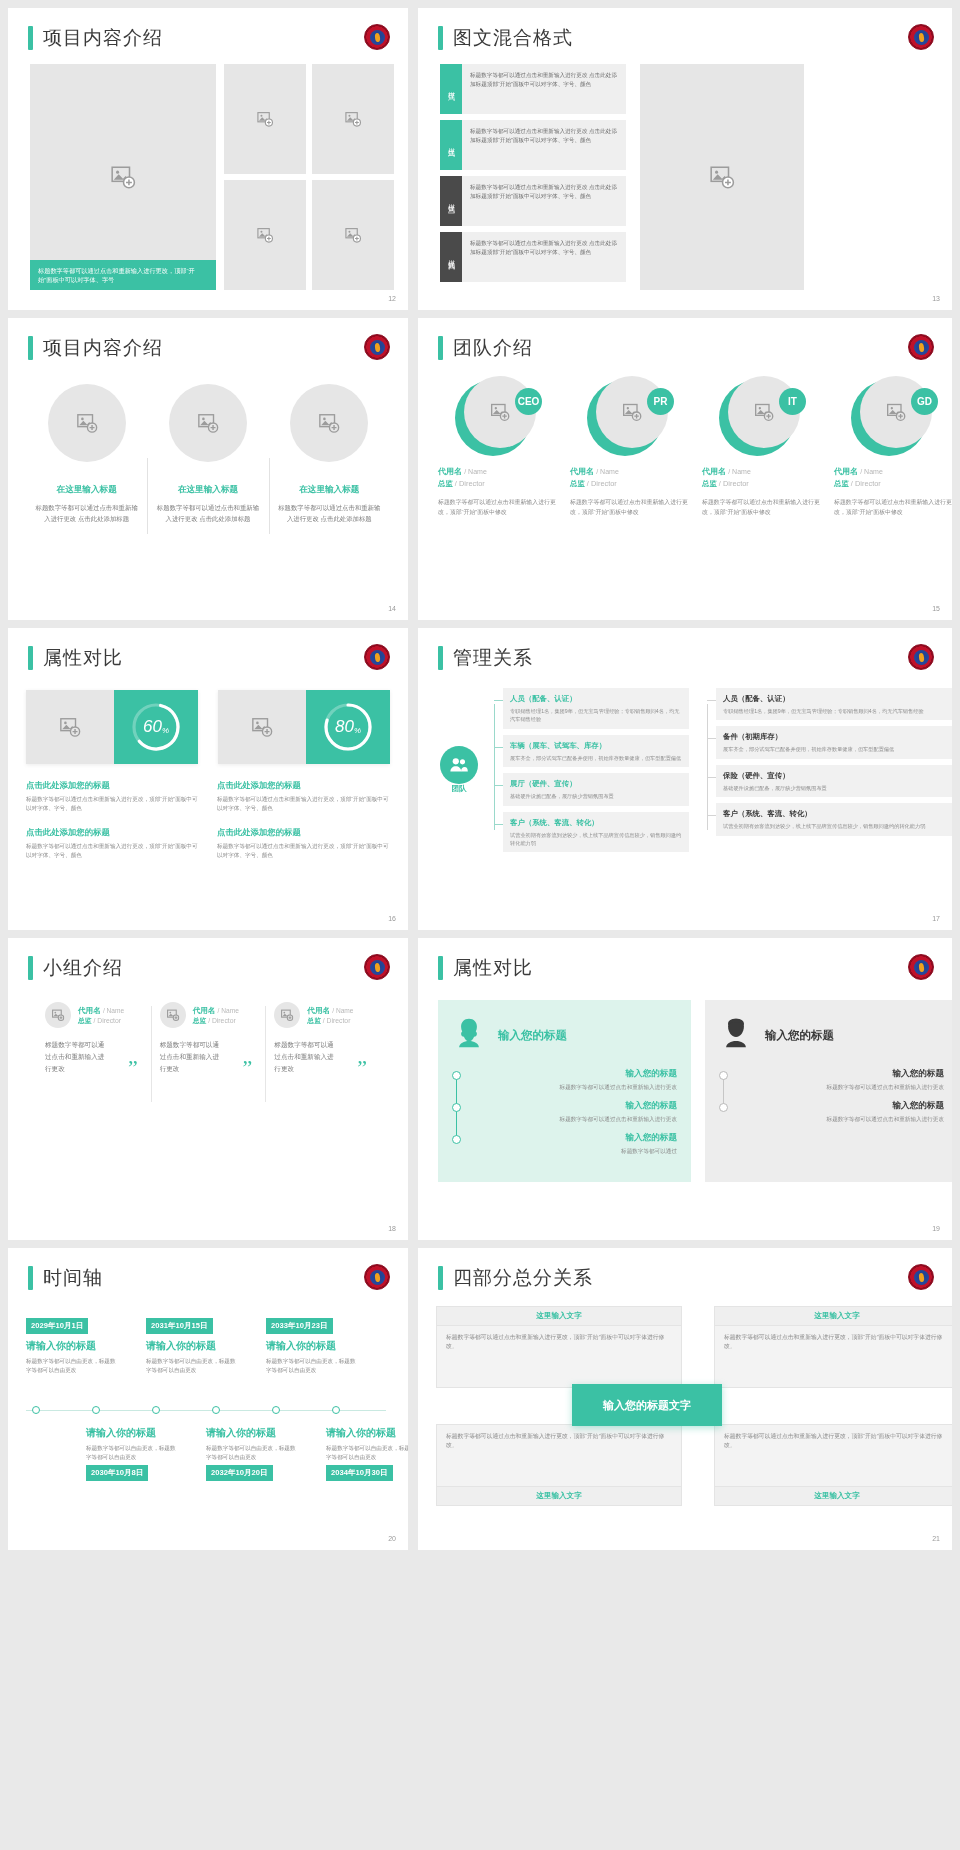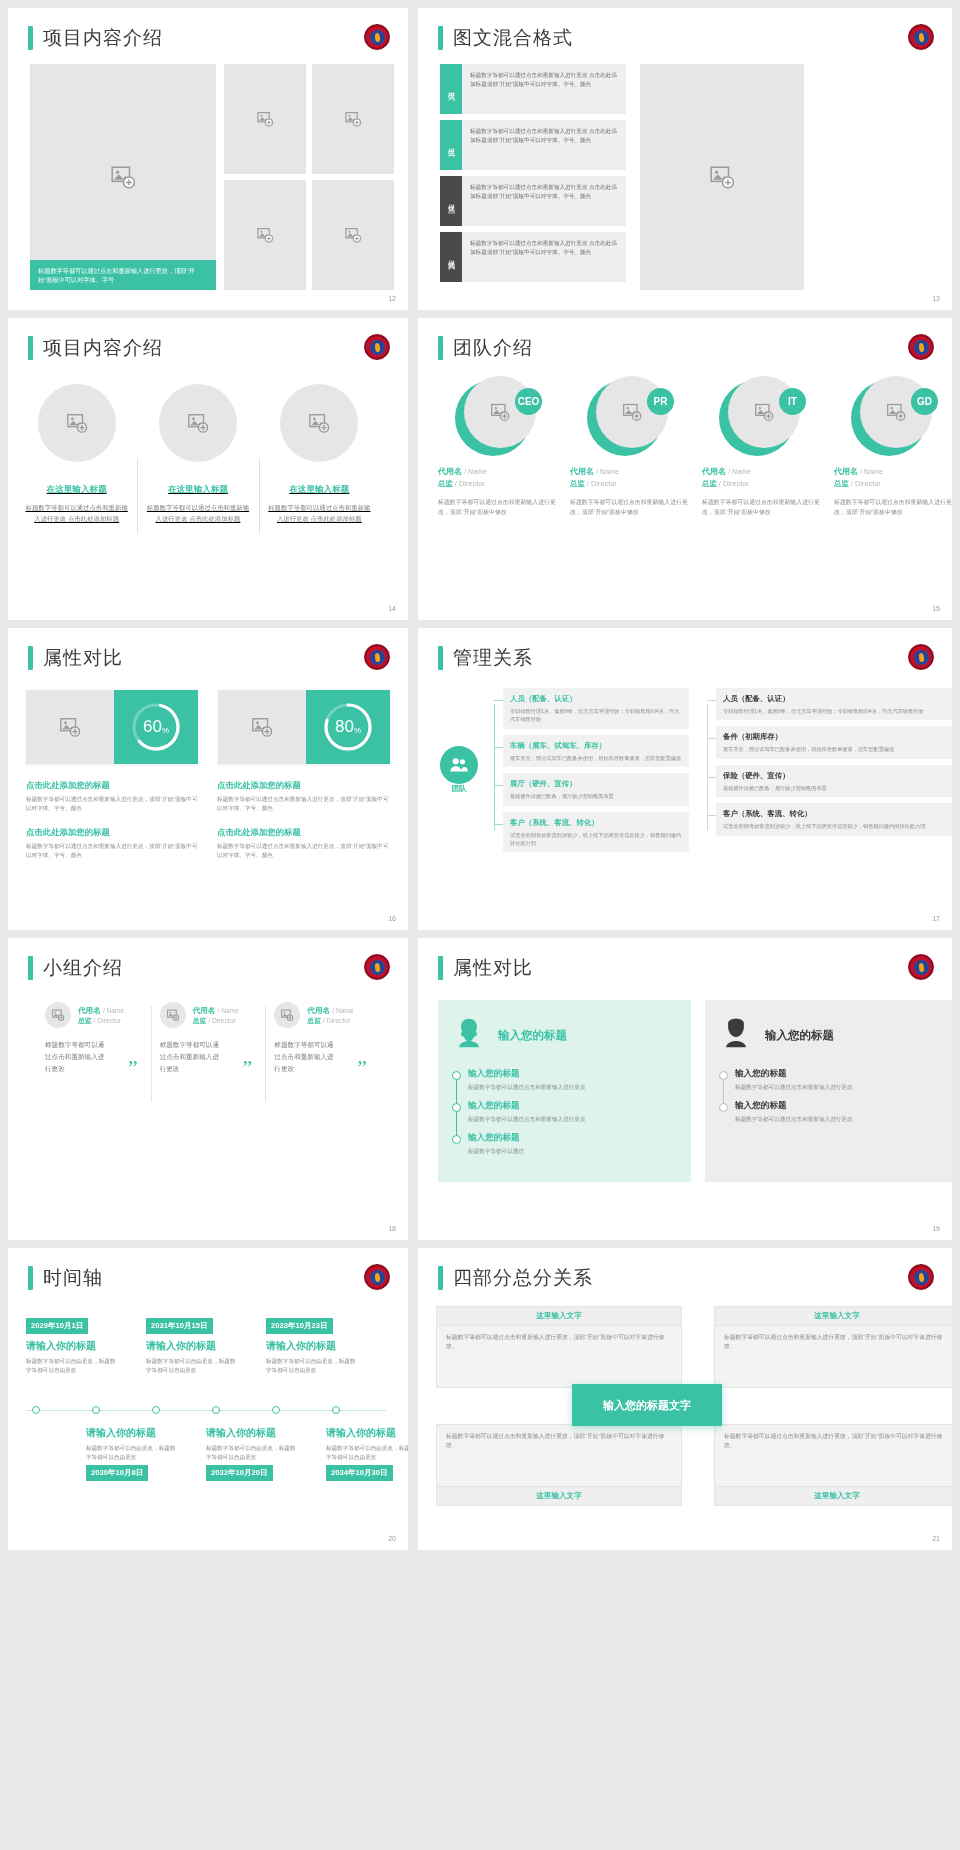--- a/index.html
+++ b/index.html
@@ -51,21 +51,21 @@
 
   
   .s13-list{ position:absolute; left:22px; top:56px; width:186px;}
   .s13-row{ display:flex; height:50px; margin-bottom:6px; background:#efefef;}
   .s13-tab{ width:22px; flex:0 0 22px; display:flex; align-items:center; justify-content:center;}
   .s13-tab span{ writing-mode:vertical-rl; font-size:7px; color:#fff; letter-spacing:2px;}
   .s13-txt{ flex:1; padding:7px 8px; font-size:5.6px; line-height:9.2px; color:#6c6c6c;}
   .s13-img{ position:absolute; left:222px; top:56px; width:164px; height:226px;}
 
   
-  .s14-wrap{ position:absolute; left:8px; top:66px; width:364px; display:flex;text-decoration:underline;}
+  .s14-wrap{ position:absolute; left:18px; top:66px; width:364px; display:flex;}
   .s14-col{ flex:1; text-align:center; padding:0 8px; position:relative;}
   .s14-col+.s14-col:before{ content:""; position:absolute; left:0; top:74px; height:76px; width:1px; background:#e2e2e2;}
   .s14-av{ width:78px;height:78px;margin:0 auto 22px auto;}
   .s14-h{ font-size:8.6px; font-weight:bold; color:#3bc1a4; margin-bottom:7px;}
   .s14-p{ font-size:6.4px; line-height:10.5px; color:#7a7a7a;}
 
   
   .s15-wrap{ position:absolute; left:16px; top:58px; width:524px; display:flex; gap:4px;}
   .s15-col{ flex:1; padding:0 4px;}
   .s15-avwrap{ position:relative; width:76px; height:76px; margin:0 auto 14px auto;}
@@ -76,21 +76,21 @@
   .s15-name{ font-size:8px; font-weight:bold; color:#3bc1a4; margin-bottom:2px;}
   .s15-name em{ font-style:normal; color:#b6b6b6; font-weight:normal; font-size:7px;}
   .s15-role{ font-size:7.4px; font-weight:bold; color:#3bc1a4; margin-bottom:9px;}
   .s15-role em{ font-style:normal; color:#b6b6b6; font-weight:normal; }
   .s15-p{ font-size:5.9px; line-height:9.6px; color:#8a8a8a;}
 
   
   .s16-cards{ position:absolute; left:18px; top:62px; display:flex; gap:20px;}
   .s16-card{ display:flex; width:172px; height:74px; box-shadow:0 1px 4px rgba(0,0,0,.08);}
   .s16-imgh{ width:88px; background:#e6e6e6; position:relative;}
-  .s16-donut{ flex:1; background:#3bc1a4; display:flex; align-items:center; justify-content:center;}
+  .s16-donut{ flex:1; background:#3bc1a4; display:flex; align-items:center; justify-content:center;font-style:italic;}
   .s16-ring{ position:relative; width:52px;height:52px;}
   .s16-ring svg{ position:absolute; left:0; top:0;}
   .s16-val{ position:absolute; left:0;top:0;width:100%;height:100%;
     display:flex;align-items:center;justify-content:center;color:#fff;font-size:17px;}
   .s16-val small{ font-size:8px; margin-top:6px;}
   .s16-texts{ position:absolute; left:18px; top:152px; width:364px;
     display:grid; grid-template-columns:1fr 1fr; column-gap:18px; row-gap:14px;}
   .s16-th{ font-size:8.4px; font-weight:bold; color:#3bc1a4; margin-bottom:4px;}
   .s16-tp{ font-size:5.6px; line-height:9px; color:#8a8a8a;}
 
@@ -122,21 +122,21 @@
   .s18-nm em{ font-style:normal; font-weight:normal; color:#b9b9b9; font-size:6.6px;}
   .s18-rl{ font-size:6.8px; font-weight:bold; color:#3bc1a4;}
   .s18-rl em{ font-style:normal; font-weight:normal; color:#b9b9b9;}
   .s18-body{ position:relative; }
   .s18-p{ font-size:6.6px; line-height:12px; color:#7c7c7c; width:62px;}
   .s18-q{ position:absolute; right:4px; bottom:-4px; font-size:22px; color:#3bc1a4; font-family:"Liberation Serif",serif; line-height:1;}
   .s18-foot{ position:absolute; left:28px; top:190px; width:344px; font-size:7.2px; line-height:14px; color:#6f6f6f;}
 
   
   .s19-wrap{ position:absolute; left:20px; top:62px; width:520px; display:flex; gap:14px;}
-  .s19-card{ flex:1; padding:16px 14px 18px 14px; min-height:128px;}
+  .s19-card{ flex:1; padding:16px 14px 18px 14px; min-height:128px;text-align:right;}
   .s19-card.a{ background:#ddf3ec;}
   .s19-card.b{ background:#ededed;}
   .s19-head{ display:flex; align-items:center; gap:12px; margin-bottom:14px;}
   .s19-ht{ font-size:11.5px; font-weight:bold; }
   .s19-card.a .s19-ht{ color:#3bc1a4;}
   .s19-card.b .s19-ht{ color:#3b3b3b;}
   .s19-list{ position:relative; padding-left:16px;}
   .s19-list:before{ content:""; position:absolute; left:4px; top:6px; bottom:16px; width:1px;}
   .s19-card.a .s19-list:before{ background:#3bc1a4;}
   .s19-card.b .s19-list:before{ background:#c6c6c6;}

